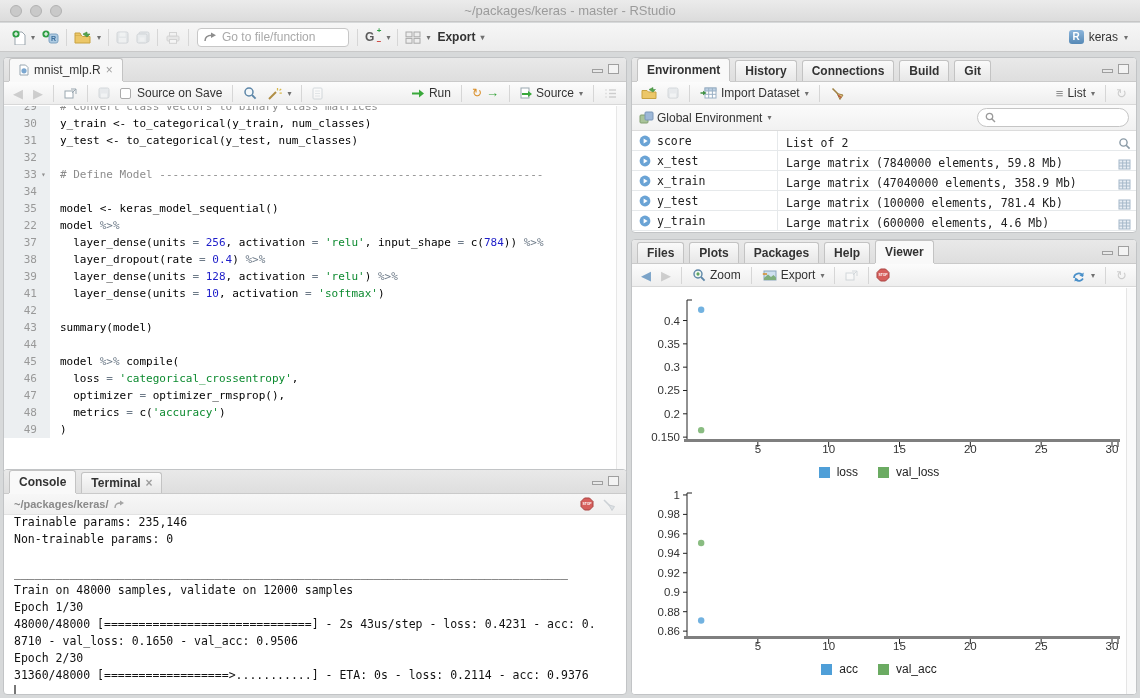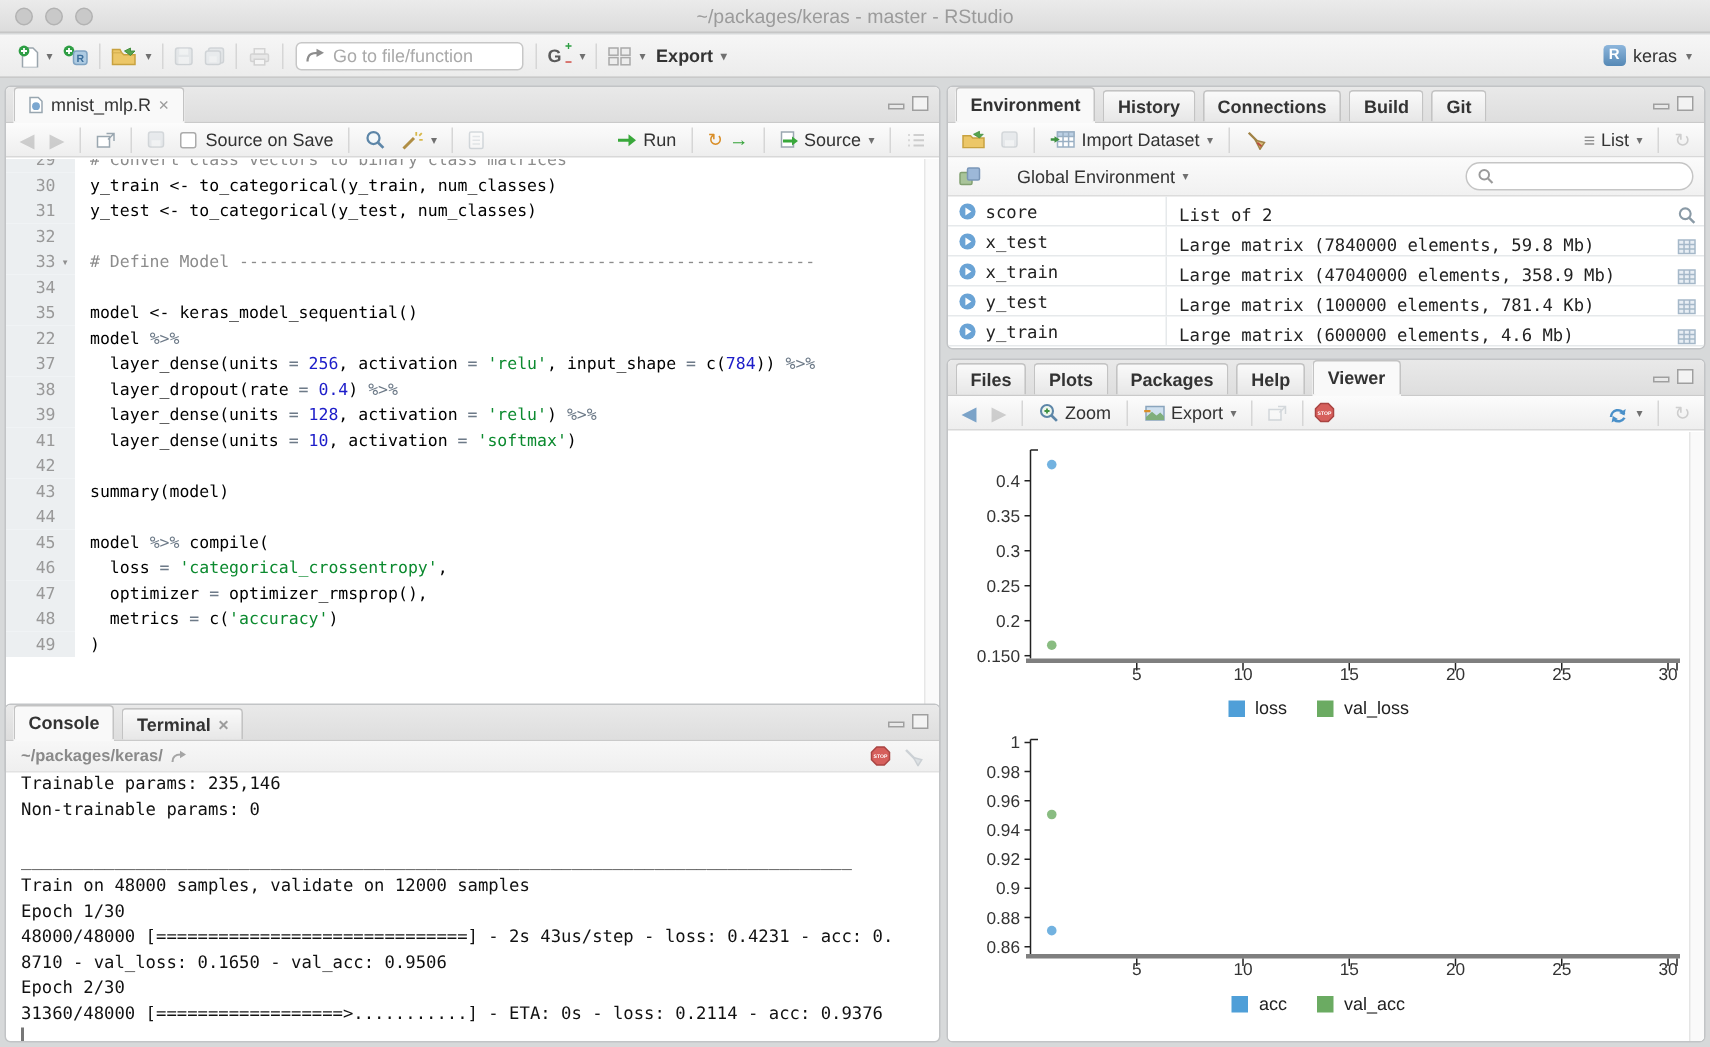--- a/index.html
+++ b/index.html
@@ -68,21 +68,21 @@
   #pane-console{left:3px;top:469px;width:624px;height:226px}
   .cpathrow{height:21px;background:linear-gradient(#f7f7f7,#efefef);border-bottom:1px solid #e2e2e2;display:flex;align-items:center;padding:0 10px;gap:5px}
   .cpath{font-weight:bold;color:#8a8a8a;font-size:11px}
   .consout{position:absolute;top:46px;left:0;right:0;bottom:0;padding:3px 10px;font-family:"DejaVu Sans Mono",monospace;font-size:11.5px;line-height:17px;color:#111;overflow:hidden}
   .consout .cline{white-space:pre}
   .consout .cline:first-child{margin-top:-5px}
   .ccursor{display:inline-block;width:1.5px;height:12px;background:#777;vertical-align:-1px}
 
   
   #pane-env{left:631px;top:57px;width:506px;height:176px}
-  .scoperow{height:26px;background:linear-gradient(#fbfbfb,#f1f1f1);border-bottom:1px solid #dcdcdc;display:flex;align-items:center;padding:0 7px;gap:21px;font-size:12px}
+  .scoperow{height:26px;background:linear-gradient(#fbfbfb,#f1f1f1);border-bottom:1px solid #dcdcdc;display:flex;align-items:center;padding:0 7px;gap:0;font-size:12px}
   .searchbox{margin-left:auto;width:152px;height:19px;border:1px solid #c5c5c5;border-radius:10px;background:#fff;display:flex;align-items:center;padding:0 7px;gap:4px}
   .searchbox input{border:none;outline:none;width:110px;background:transparent;font-size:11px}
   .erow{height:20px;display:flex;align-items:flex-end;border-bottom:1px solid #e6e9eb;font-family:"DejaVu Sans Mono",monospace;font-size:11.5px;color:#222}
   .ecell1{flex:0 0 146px;display:flex;align-items:center;gap:6px;padding:0 4px 0 7px;border-right:1px solid #e6e9eb;height:100%}
   .ecell2{flex:1;padding-left:8px}
   .eicon{flex:0 0 24px;display:flex;justify-content:center}
 
   
   #pane-viewer{left:631px;top:239px;width:506px;height:456px}
   .vcontent{position:absolute;top:48px;left:0;right:0;bottom:0;background:#fff}

